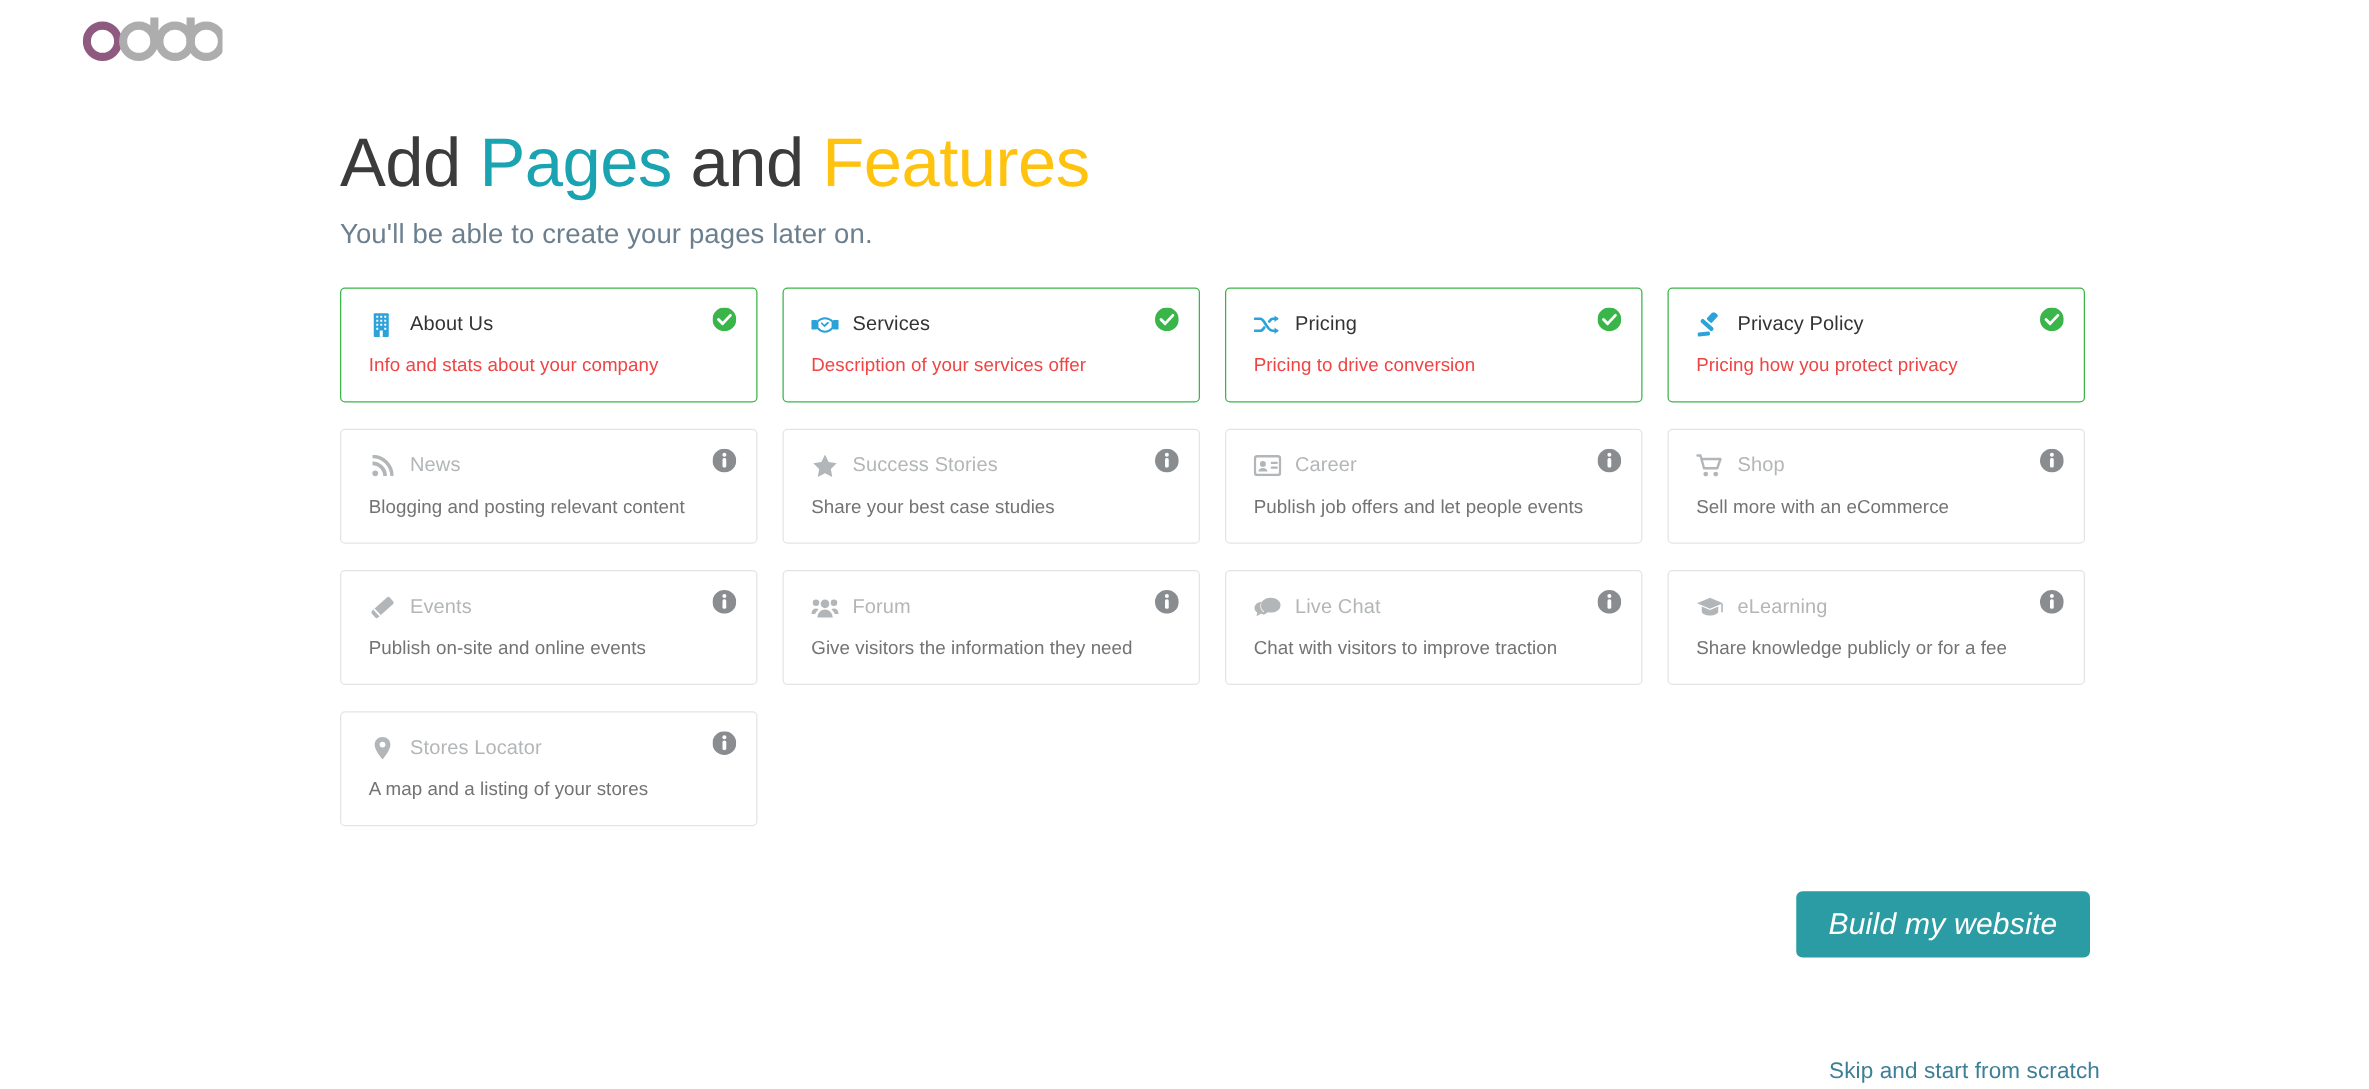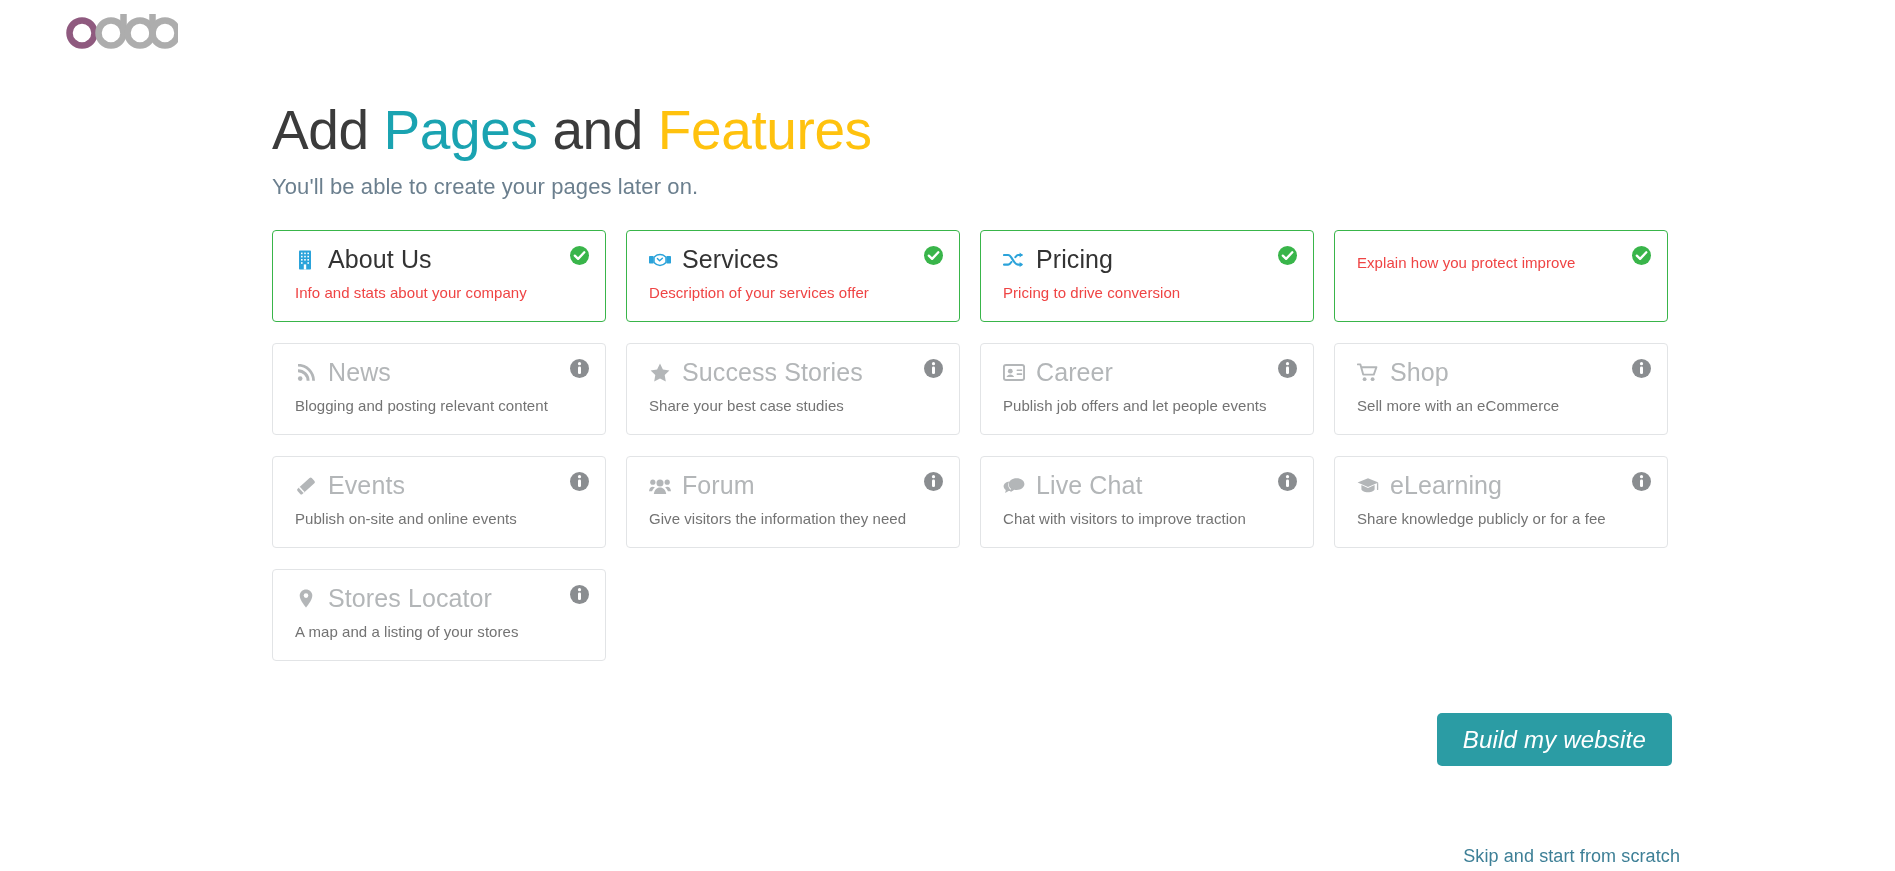--- a/index.html
+++ b/index.html
@@ -97,21 +97,21 @@
     display: inline-flex;
     align-items: center;
     justify-content: center;
     flex: 0 0 auto;
     color: #b3b6b8;
   }
   .feature-card.selected .card-icon { color: #2ba3da; }
   .card-icon svg { display: block; }
 
   .card-title {
-    font-size: 25px;
+    font-size: 16px;
     font-weight: 400;
     color: #b3b6b8;
     letter-spacing: 0.1px;
     white-space: nowrap;
   }
   .feature-card.selected .card-title { color: #333333; }
 
   .card-desc {
     margin-top: 9px;
     font-size: 15px;
@@ -264,21 +264,33 @@
           </div>
           <div class="card-desc">Pricing to drive conversion</div>
           <span class="card-badge">
             <svg width="19" height="19" viewBox="0 0 19 19">
               <circle cx="9.5" cy="9.5" r="9.5" fill="#39b54a"></circle>
               <path d="M4.8 9.6 L8.1 12.9 L14.3 6.3" fill="none" stroke="#ffffff" stroke-width="2.3" stroke-linecap="round" stroke-linejoin="round"></path>
             </svg>
           </span>
         </div>
         <div class="feature-card selected">
-          <div class="card-desc">Explain how you protect improve</div>
+          <div class="card-head">
+            <span class="card-icon">
+              <svg width="20" height="20" viewBox="0 0 20 20">
+                <g fill="currentColor">
+                  <rect x="9.2" y="-0.4" width="5.4" height="8.4" rx="1.2" transform="rotate(42 11.9 3.8)"></rect>
+                  <rect x="1.4" y="8.4" width="12.6" height="3.3" rx="1.4" transform="rotate(42 7.7 10)"></rect>
+                  <rect x="0" y="15.6" width="10" height="3.2" rx="1.1" transform="rotate(-6 5 17.2)"></rect>
+                </g>
+              </svg>
+            </span>
+            <span class="card-title">Privacy Policy</span>
+          </div>
+          <div class="card-desc">Pricing how you protect privacy</div>
           <span class="card-badge">
             <svg width="19" height="19" viewBox="0 0 19 19">
               <circle cx="9.5" cy="9.5" r="9.5" fill="#39b54a"></circle>
               <path d="M4.8 9.6 L8.1 12.9 L14.3 6.3" fill="none" stroke="#ffffff" stroke-width="2.3" stroke-linecap="round" stroke-linejoin="round"></path>
             </svg>
           </span>
         </div>
         <div class="feature-card">
           <div class="card-head">
             <span class="card-icon">

